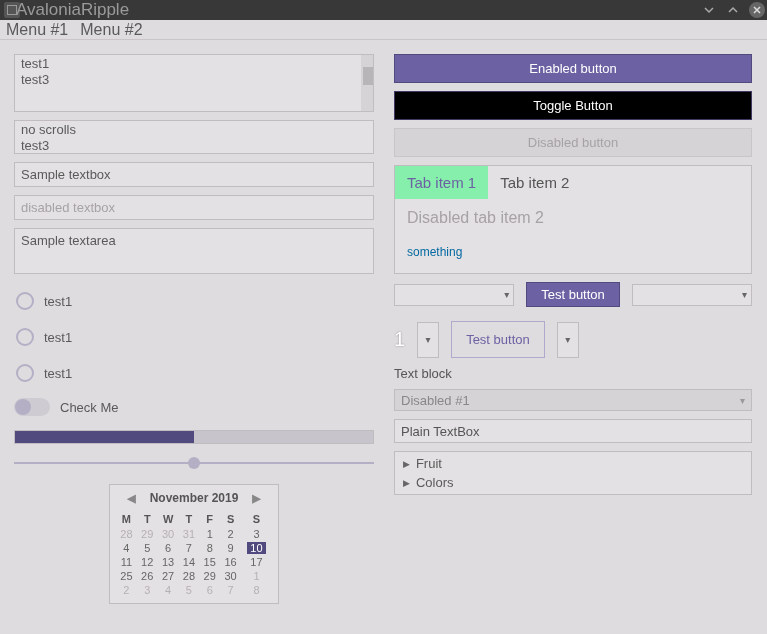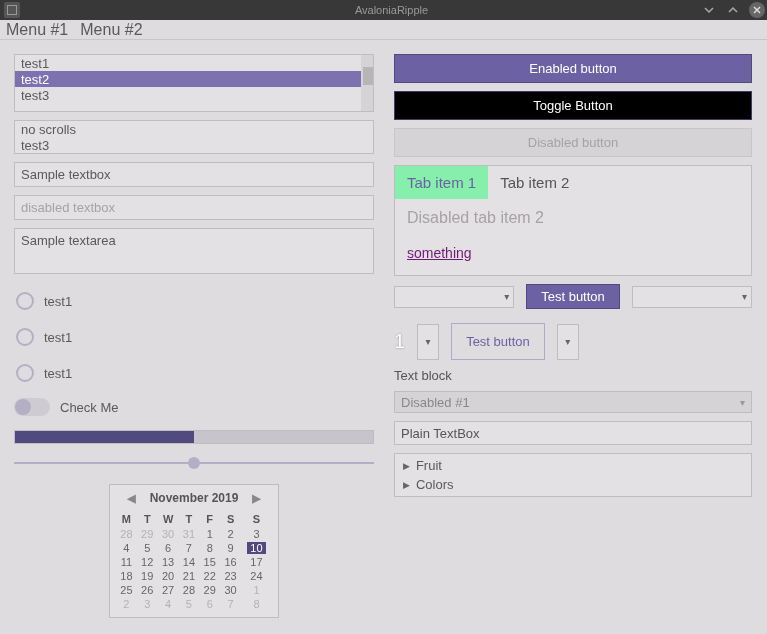--- a/index.html
+++ b/index.html
@@ -1,21 +1,21 @@
 <!DOCTYPE html>
 <html><head>
 <meta charset="utf-8">
 <style>
   * { box-sizing: border-box; margin: 0; padding: 0; font-family: sans-serif; }
   body { background: #dfdcdf; width: 767px; height: 634px; overflow: hidden; font-size: 13px; color: #5a5a5a; }
 
   .titlebar { height: 20px; background: #383838; display: flex; align-items: center; position: relative; }
   .titlebar .app-icon { width: 16px; height: 16px; margin-left: 4px; background: #555; border-radius: 2px; position: relative; }
   .titlebar .app-icon::after { content:""; position:absolute; inset:3px; border:1px solid #999; }
-  .titlebar .title { position:absolute; left:16px; right:0; text-align:center; color:#9a9a9a; font-size:11px; }
+  .titlebar .title { position:absolute; left:16px; right:0; color:#9a9a9a; font-size:17px; }
   .titlebar .win-btns { position:absolute; right:2px; top:2px; display:flex; gap:8px; }
   .titlebar .win-btn { width:16px; height:16px; color:#aaa; display:flex; align-items:center; justify-content:center; }
   .titlebar .win-btn.close { background:#666; border-radius:50%; }
 
   .menubar { height: 20px; background: #dfdcdf; display:flex; align-items:center; padding:0 6px; gap:12px; border-bottom:1px solid #c9c5c9; }
   .menubar span { font-size:16px; }
 
   .content { display:flex; gap:20px; padding:14px; }
   .col { display:flex; flex-direction:column; gap:8px; }
   .left { width: 360px; }
@@ -64,21 +64,21 @@
   
   .btn-primary { width:100%; padding:6px 0; text-align:center; background:#6c62a3; color:#fff; border:1px solid #514a7e; font-size:13px;}
   .btn-toggle  { width:100%; padding:6px 0; text-align:center; background:#000000; color:#fff; border:1px solid #403a65; font-size:13px;}
   .btn-disabled{ width:100%; padding:6px 0; text-align:center; background:#d6d3d6; color:#a6a2a6; border:1px solid #c9c5c9; font-size:13px;}
 
   .tabhost { border:1px solid #c0bcc0; background:#e4e1e4; }
   .tabhost .tabs { display:flex; }
   .tabhost .tab { padding:8px 12px; font-size:15px; color:#555; }
   .tabhost .tab.active { background:#86efac; color:#6c62a3; }
   .tabhost .disabled-tab { padding:10px 12px; font-size:16px; color:#a6a2a6; }
-  .tabhost .tabcontent { padding:8px 12px 14px; font-size:14px; color:#701a75;text-decoration:underline; }
+  .tabhost .tabcontent { padding:8px 12px 14px; font-size:12px; color:#0369a1; }
 
   .row-inline { display:flex; gap:12px; align-items:center; }
   .combo { border:1px solid #c0bcc0; background:#e4e1e4; height:22px; display:flex; align-items:center; justify-content:flex-end; padding:0 4px; }
   .combo .arrow { font-size:10px; color:#666; }
   .combo.flex1 { flex:1; }
   .combo.small { width:22px; justify-content:center;}
   .btn-small { background:#6c62a3; color:#fff; padding:4px 14px; border:1px solid #514a7e; font-size:13px;}
   .btn-small.outline { background:transparent; color:#6c62a3; border:1px solid #b0a9cc; }
   .spin-label { font-size:20px; color:#fff; text-shadow:0 0 2px #888;}
   .label { font-size:13px; color:#555;}
@@ -118,21 +118,20 @@
 <div class="menubar">
   <span>Menu #1</span>
   <span>Menu #2</span>
 </div>
 
 <div class="content">
   <div class="col left">
     <div class="listbox">
       <div class="rows">
         <div class="row">test1</div>
-        <div class="row selected">test2</div>
         <div class="row">test3</div>
       </div>
       <div class="scrollbar">
         <div class="thumb" style="top:12px;height:18px;"></div>
       </div>
     </div>
 
     <div class="listbox2">
       <div class="row">no scrolls</div>
       <div class="row">test3</div>
@@ -212,29 +211,20 @@
             <tr>
               <td>11</td>
               <td>12</td>
               <td>13</td>
               <td>14</td>
               <td>15</td>
               <td>16</td>
               <td>17</td>
             </tr>
             <tr>
-              <td>18</td>
-              <td>19</td>
-              <td>20</td>
-              <td>21</td>
-              <td>22</td>
-              <td>23</td>
-              <td>24</td>
-            </tr>
-            <tr>
               <td>25</td>
               <td>26</td>
               <td>27</td>
               <td>28</td>
               <td>29</td>
               <td>30</td>
               <td class="other">1</td>
             </tr>
             <tr>
               <td class="other">2</td>

